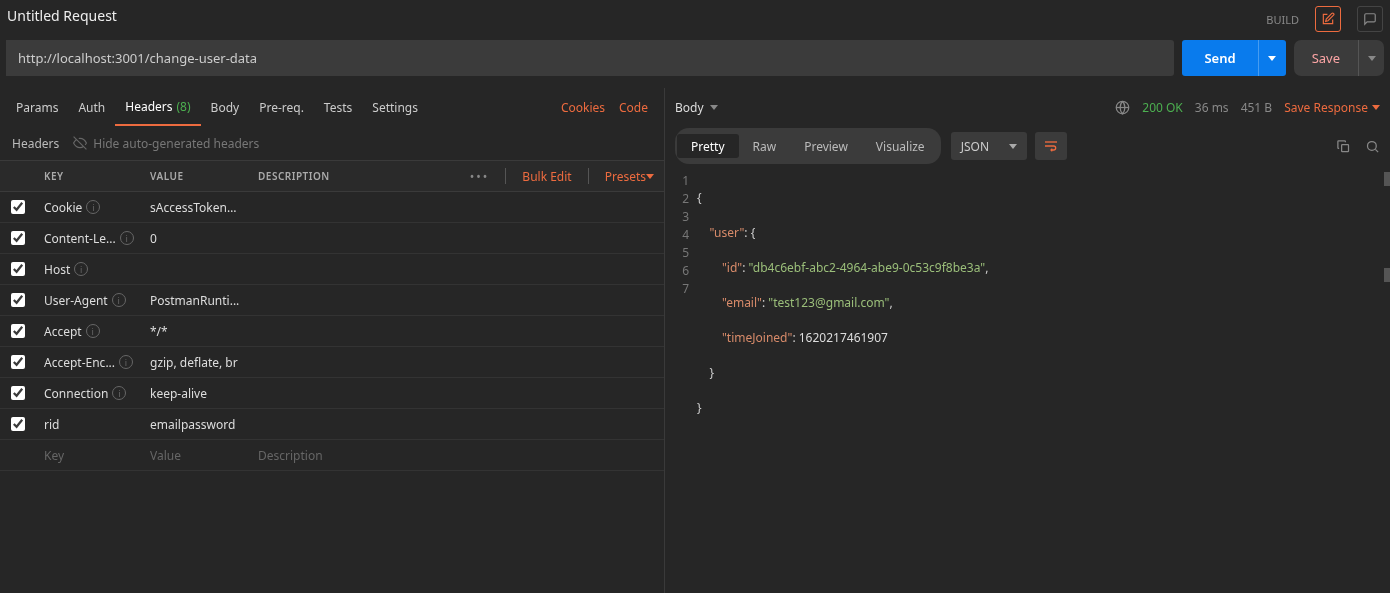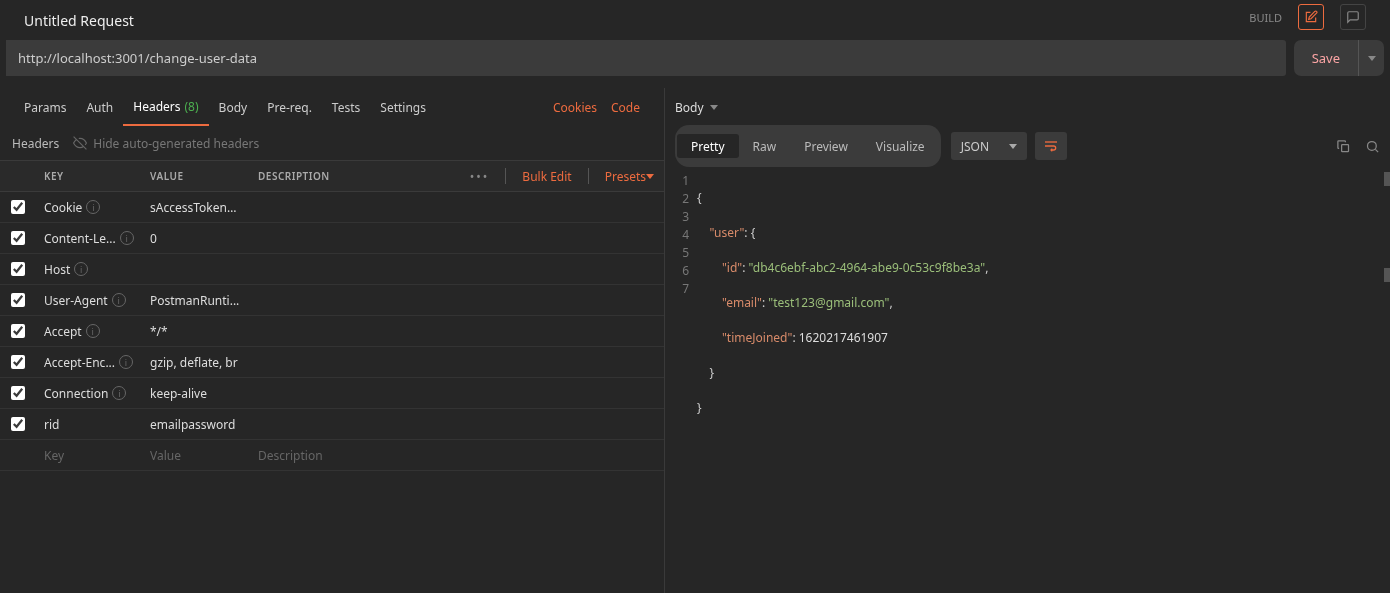--- a/index.html
+++ b/index.html
@@ -1,35 +1,35 @@
 <!DOCTYPE html>
 <html><head>
 <meta charset="utf-8">
 <style>
 *{margin:0;padding:0;box-sizing:border-box;font-family:system-ui,-apple-system,sans-serif;font-size:12px}
 body{background:#262626;color:#ccc;width:1390px;height:593px;overflow:hidden}
-.titlebar{display:flex;align-items:flex-end;justify-content:space-between;padding:6px 24px;height:36px}
+.titlebar{display:flex;align-items:flex-start;justify-content:space-between;padding:6px 7px;height:36px}
 .title{color:#eee;font-size:14px}
 .tb-right{display:flex;align-items:center;gap:16px}
 .build{color:#888;font-size:11px}
 .icon-btn{width:26px;height:26px;border:1px solid #444;border-radius:3px;display:flex;align-items:center;justify-content:center;cursor:pointer}
 .icon-btn.active{border-color:#ed6b3f}
 .req-bar{display:flex;gap:8px;padding:4px 6px 12px 6px;align-items:center}
 .method{background:#3b3b3b;height:36px;width:112px;display:flex;align-items:center;justify-content:space-between;padding:0 12px;border-radius:3px 0 0 3px;cursor:pointer;color:#ddd;font-weight:600}
 .url{background:#3b3b3b;height:36px;flex:1;border:none;color:#ccc;padding:16px 12px;font-size:13px;border-radius:0 3px 3px 0}
 .send{background:#097bed;color:#fff;height:36px;display:flex;align-items:center;border-radius:3px;cursor:pointer}
 .send-main{padding:0 22px;font-weight:600;font-size:13px}
 .send-drop{width:28px;border-left:1px solid rgba(255,255,255,.25);display:flex;align-items:center;justify-content:center;height:100%}
 .save{background:#3b3b3b;color:#fca5a5;height:36px;display:flex;align-items:center;border-radius:7px;cursor:pointer}
 .save-main{padding:0 18px;font-size:13px}
 .save-drop{width:26px;border-left:1px solid #555;display:flex;align-items:center;justify-content:center;height:100%}
 .cols{display:flex;height:calc(100% - 88px)}
 .left{width:665px;border-right:1px solid #3a3a3a;display:flex;flex-direction:column}
 .right{flex:1;display:flex;flex-direction:column}
-.tabs{display:flex;align-items:center;height:38px;padding:0 14px;position:relative}
+.tabs{display:flex;align-items:center;height:38px;padding:0 6px;position:relative}
 .tab{padding:0 10px;height:100%;display:flex;align-items:center;cursor:pointer;color:#ccc;gap:4px}
 .tab.active{color:#fff;border-bottom:2px solid #ed6b3f}
 .count{color:#4caf50}
 .tabs-right{margin-left:auto;display:flex;gap:14px;padding-right:10px}
 .link{color:#ed6b3f;cursor:pointer}
 .subbar{display:flex;align-items:center;height:34px;padding:0 12px;gap:14px;color:#bbb}
 .subbar .dim{color:#777;display:flex;align-items:center;gap:6px;cursor:pointer}
 .th{display:flex;border-top:1px solid #3a3a3a;border-bottom:1px solid #3a3a3a;height:32px;align-items:center;background:#2a2a2a}
 .c-chk{width:36px;display:flex;justify-content:center}
 .c-key{width:106px;padding:0 8px}
@@ -44,21 +44,21 @@
 .row.ph .cell{color:#666}
 .divider{border-left:1px solid #555;height:16px;margin:0 4px}
 .resp-top{display:flex;align-items:center;height:38px;padding:0 10px}
 .body-tab{display:flex;align-items:center;gap:6px;color:#ddd;cursor:pointer}
 .status-area{margin-left:auto;display:flex;align-items:center;gap:12px}
 .globe{color:#888}
 .ok{color:#4caf50}
 .dim2{color:#888}
 .save-resp{color:#ed6b3f;display:flex;align-items:center;gap:4px;cursor:pointer}
 .view-bar{display:flex;align-items:center;height:40px;padding:0 10px;gap:2px}
-.vtabs{background:#3b3b3b;border-radius:14px;display:flex;height:42px;align-items:center;padding:2px}
+.vtabs{background:#3b3b3b;border-radius:14px;display:flex;height:36px;align-items:center;padding:2px}
 .vtab{padding:0 14px;height:24px;display:flex;align-items:center;border-radius:3px;cursor:pointer;color:#bbb}
 .vtab.active{background:#262626;color:#fff}
 .json-sel{background:#3b3b3b;height:28px;display:flex;align-items:center;padding:0 10px;border-radius:3px;margin-left:8px;gap:20px;cursor:pointer;color:#ccc}
 .wrap-btn{background:#3b3b3b;height:28px;width:32px;margin-left:6px;border-radius:3px;display:flex;align-items:center;justify-content:center;cursor:pointer}
 .view-right{margin-left:auto;display:flex;gap:14px;align-items:center;color:#888}
 .code{display:flex;font-family:Menlo,Consolas,monospace;font-size:12px;padding:6px 0;position:relative}
 .gutter{width:32px;text-align:right;color:#777;padding-right:8px;user-select:none}
 .gutter div,.src div{height:18px;line-height:18px}
 .src{flex:1;white-space:pre}
 .k{color:#d88b6a}
@@ -85,20 +85,26 @@
     <div class="icon-btn">
         <svg width="14" height="14" viewBox="0 0 24 24" fill="none" stroke="#888" stroke-width="2">
           <path d="M21 15a2 2 0 0 1-2 2H7l-4 4V5a2 2 0 0 1 2-2h14a2 2 0 0 1 2 2z"></path>
         </svg>
       </div>
   </div>
 </div>
 
 <div class="req-bar">
   <input class="url" value="http://localhost:3001/change-user-data" style="">
+  <div class="send">
+    <div class="send-main">Send</div>
+    <div class="send-drop">
+        <span class="caret" style="color:#fff"></span>
+      </div>
+  </div>
   <div class="save">
     <div class="save-main">Save</div>
     <div class="save-drop">
         <span class="caret" style="color:#888"></span>
       </div>
   </div>
 </div>
 
 <div class="cols">
   <div class="left">
@@ -244,20 +250,34 @@
       <div class="c-desc cell">Description</div>
     </div>
   </div>
 
   <div class="right">
     <div class="resp-top">
       <div class="body-tab">
         <span>Body</span>
         <span class="caret" style="color:#888"></span>
       </div>
+      <div class="status-area">
+        <svg class="globe" width="15" height="15" viewBox="0 0 24 24" fill="none" stroke="currentColor" stroke-width="2">
+            <circle cx="12" cy="12" r="10"></circle>
+            <line x1="2" y1="12" x2="22" y2="12"></line>
+            <path d="M12 2a15 15 0 0 1 0 20a15 15 0 0 1 0-20"></path>
+          </svg>
+        <span class="ok">200 OK</span>
+        <span class="dim2">36 ms</span>
+        <span class="dim2">451 B</span>
+        <span class="save-resp">
+          <span>Save Response</span>
+          <span class="caret" style="color:#ed6b3f"></span>
+        </span>
+      </div>
     </div>
 
     <div class="view-bar">
       <div class="vtabs">
         <div class="vtab active">Pretty</div>
         <div class="vtab">Raw</div>
         <div class="vtab">Preview</div>
         <div class="vtab">Visualize</div>
       </div>
       <div class="json-sel">

